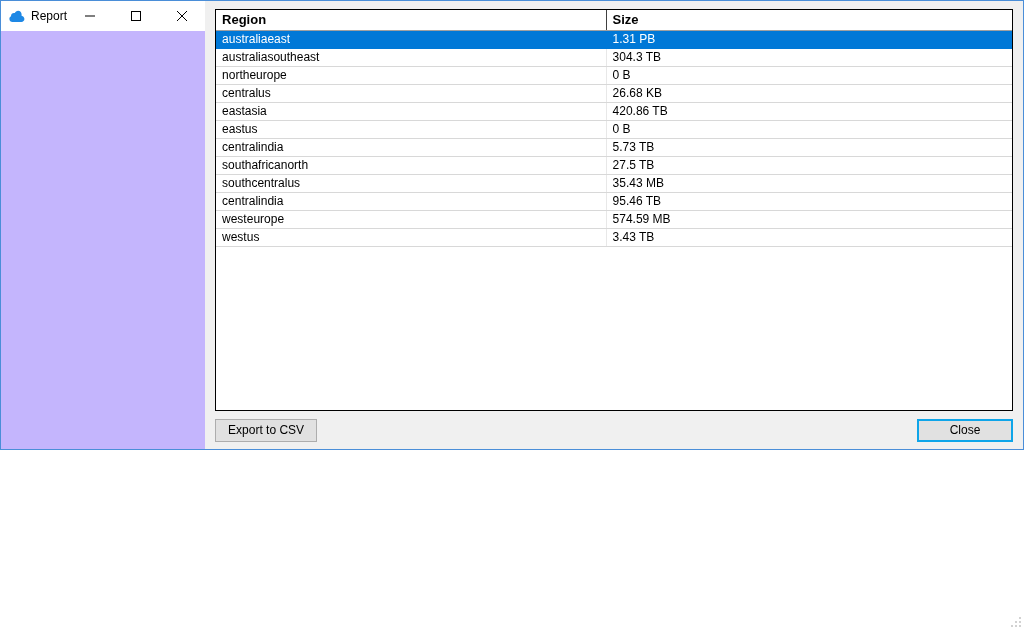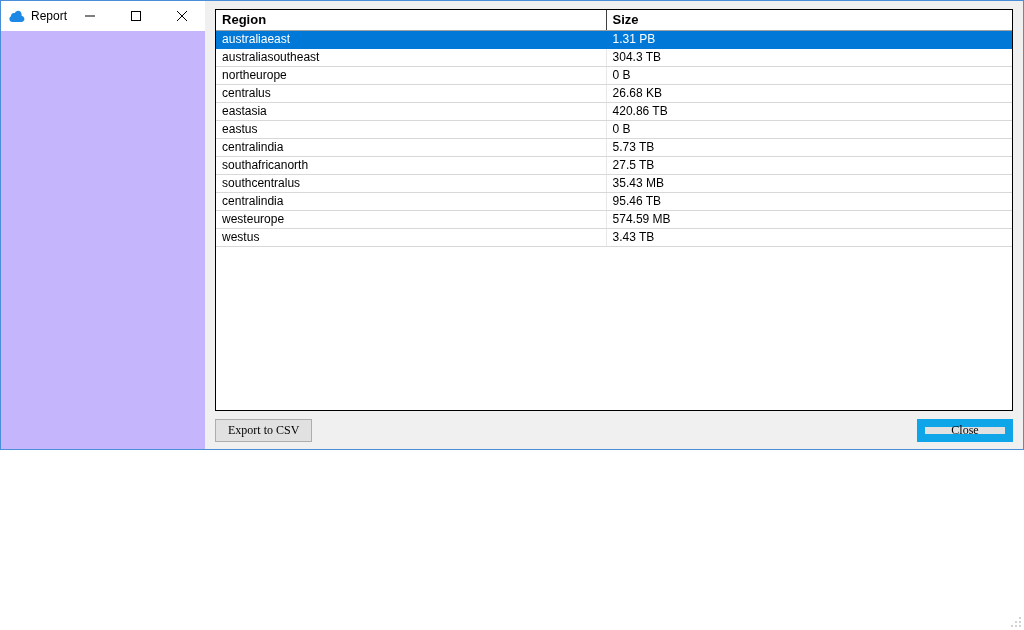--- a/index.html
+++ b/index.html
@@ -92,26 +92,26 @@
     height: 32px;
   }
   .button-row .spacer { flex: 1; }
   .btn {
     height: 23px;
     min-width: 96px;
     padding: 0 12px;
     background: #e1e1e1;
     border: 1px solid #adadad;
     font-size: 12px;
-    font-family: Liberation Serif, serif;
+    font-family: Liberation Sans, sans-serif;
     color: #000;
     display: inline-flex; align-items: center; justify-content: center;
   }
   .btn.default {
-    border: 8px solid #0ea5e9;
+    border: 2px solid #0ea5e9;
     background: #e1e1e1;
     text-align: right;
   }
   .resize-grip {
     position: absolute;
     right: 2px; bottom: 2px;
     width: 12px; height: 12px;
     opacity: 0.5;
   }
 </style>

